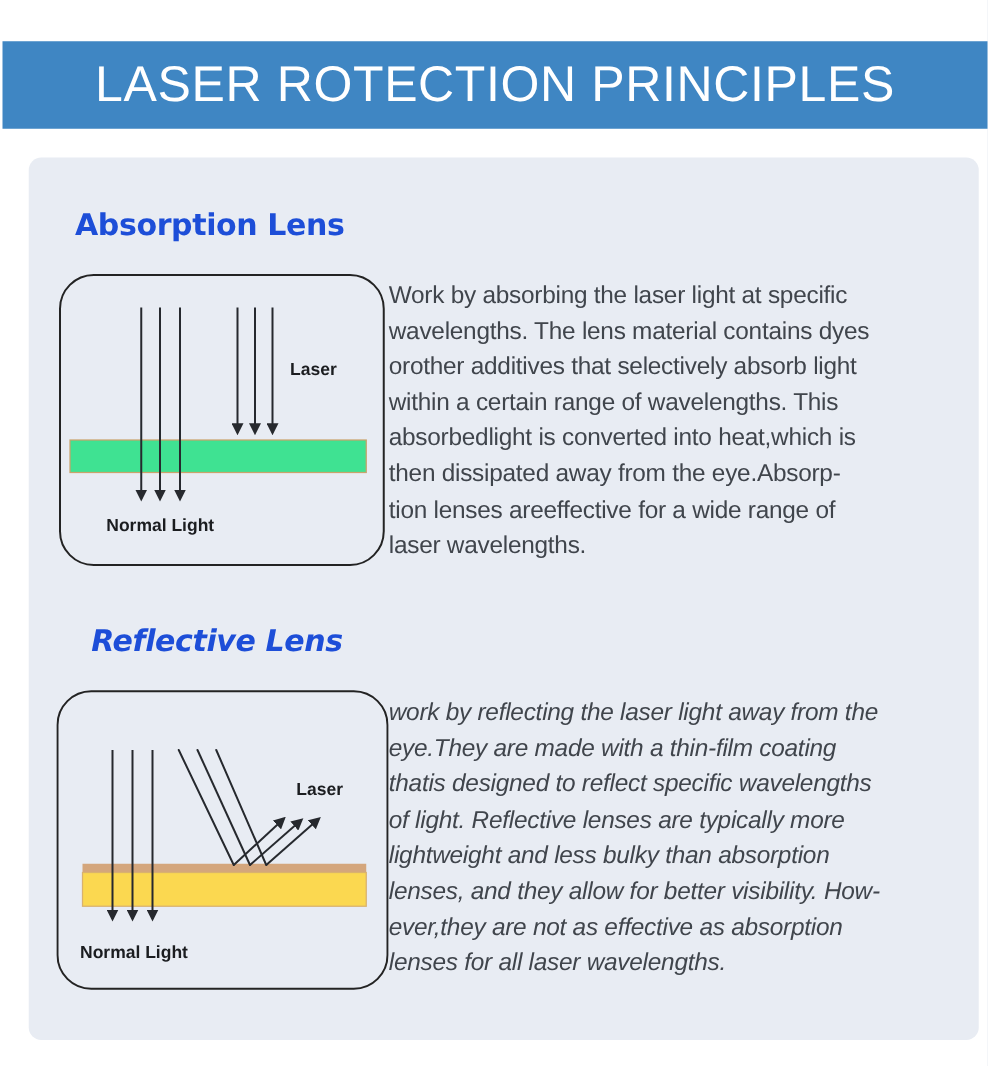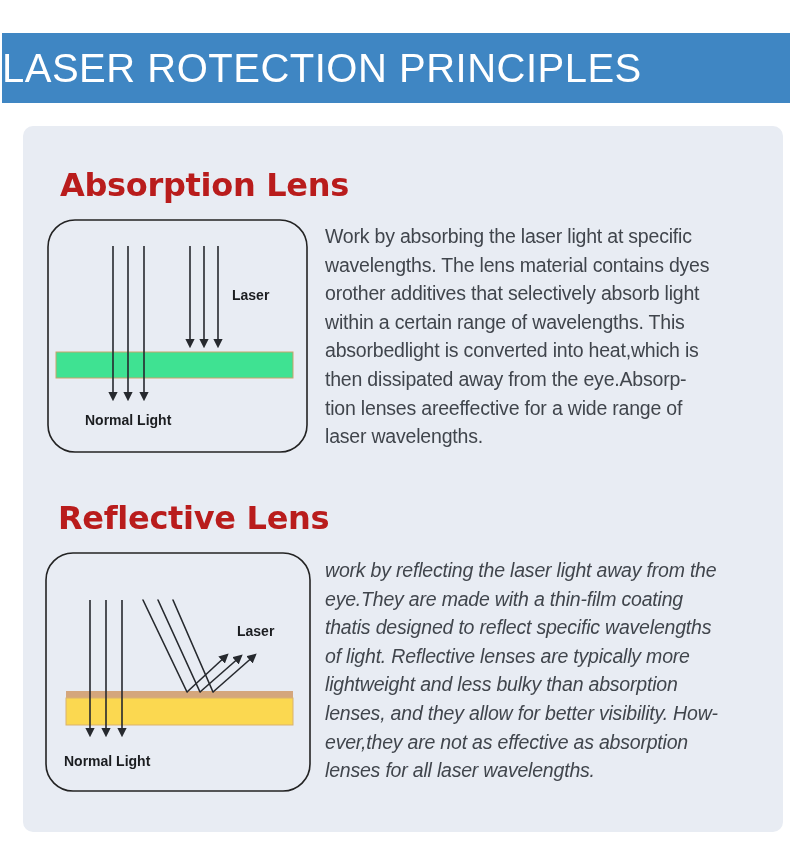--- a/index.html
+++ b/index.html
@@ -8,53 +8,53 @@
     background: #ffffff;
     position: relative;
     overflow: hidden;
     font-family: "Liberation Sans", sans-serif;
   }
   .header-banner {
     position: absolute;
     left: 2px; top: 33px;
     width: 788px; height: 70px;
     background: #3f86c3;
-    display: flex; align-items: center; justify-content: flex-start;
+    display: flex; align-items: center; justify-content: center;
   }
   .page-title {
     color: #ffffff;
     font-size: 40px;
     font-weight: 400;
     letter-spacing: 0.5px;
     white-space: nowrap;
   }
   .content-panel {
     position: absolute;
     left: 23px; top: 126px;
     width: 760px; height: 706px;
     background: #e8ecf3;
     border-radius: 10px;
   }
   .section-heading {
     position: absolute;
-    color: #b91c1c;
-    font-size: 32px;
+    color: #1d4ed8;
+    font-size: 24px;
     font-weight: 700;
     letter-spacing: -0.3px;
     white-space: nowrap;
     font-family: "DejaVu Sans", "Liberation Sans", sans-serif;
   }
   #heading-absorption { left: 60px; top: 166px; }
-  #heading-reflective { left: 58px; top: 499px; }
+  #heading-reflective { left: 73px; top: 499px; font-style: italic; }
   .diagram-svg { position: absolute; }
   #diagram-absorption { left: 47px; top: 219px; }
   #diagram-reflective { left: 45px; top: 552px; }
   .description {
     position: absolute;
-    left: 325px;
+    left: 311px;
     width: 460px;
     color: #40454c;
     font-size: 19.5px;
     line-height: 28.6px;
     white-space: pre-line;
     letter-spacing: -0.2px;
   }
   #desc-absorption { top: 222px; }
   #desc-reflective { top: 556px; font-style: italic; }
   .diagram-label {

